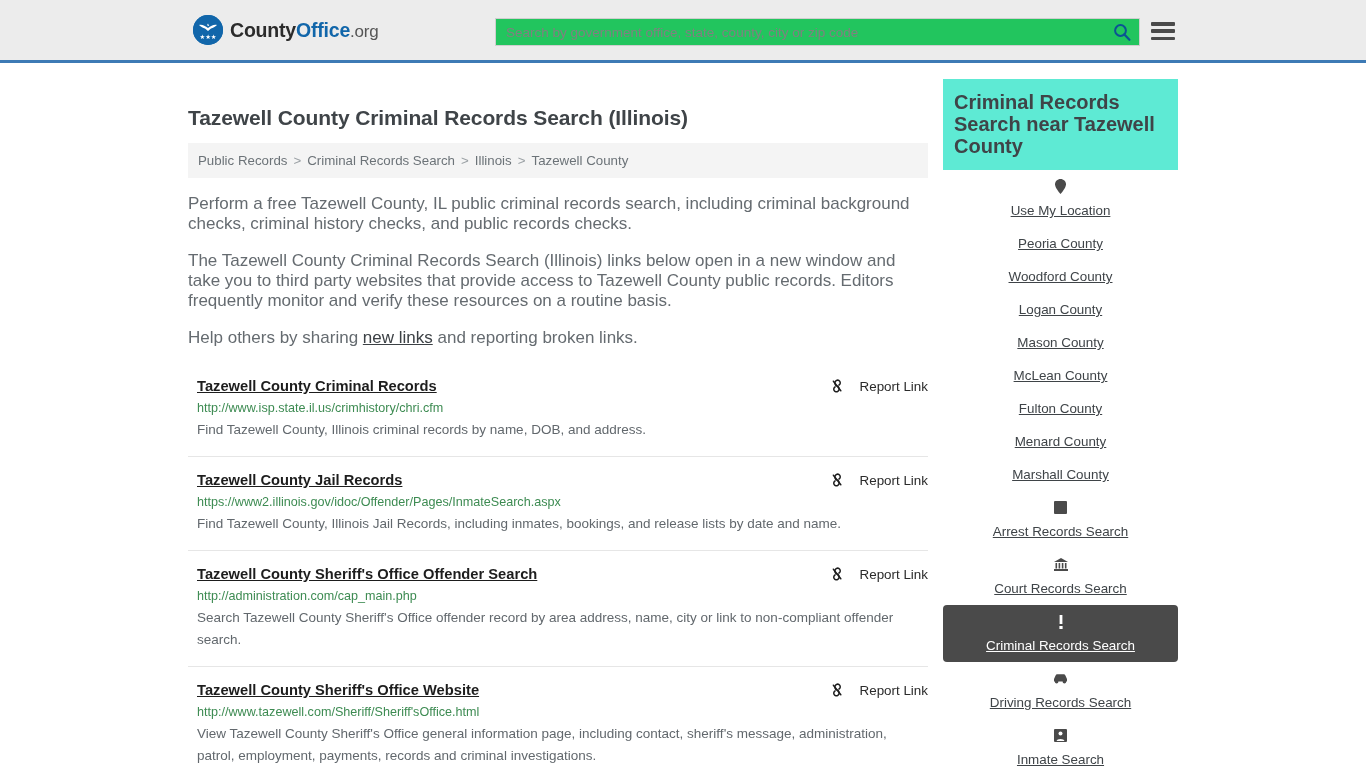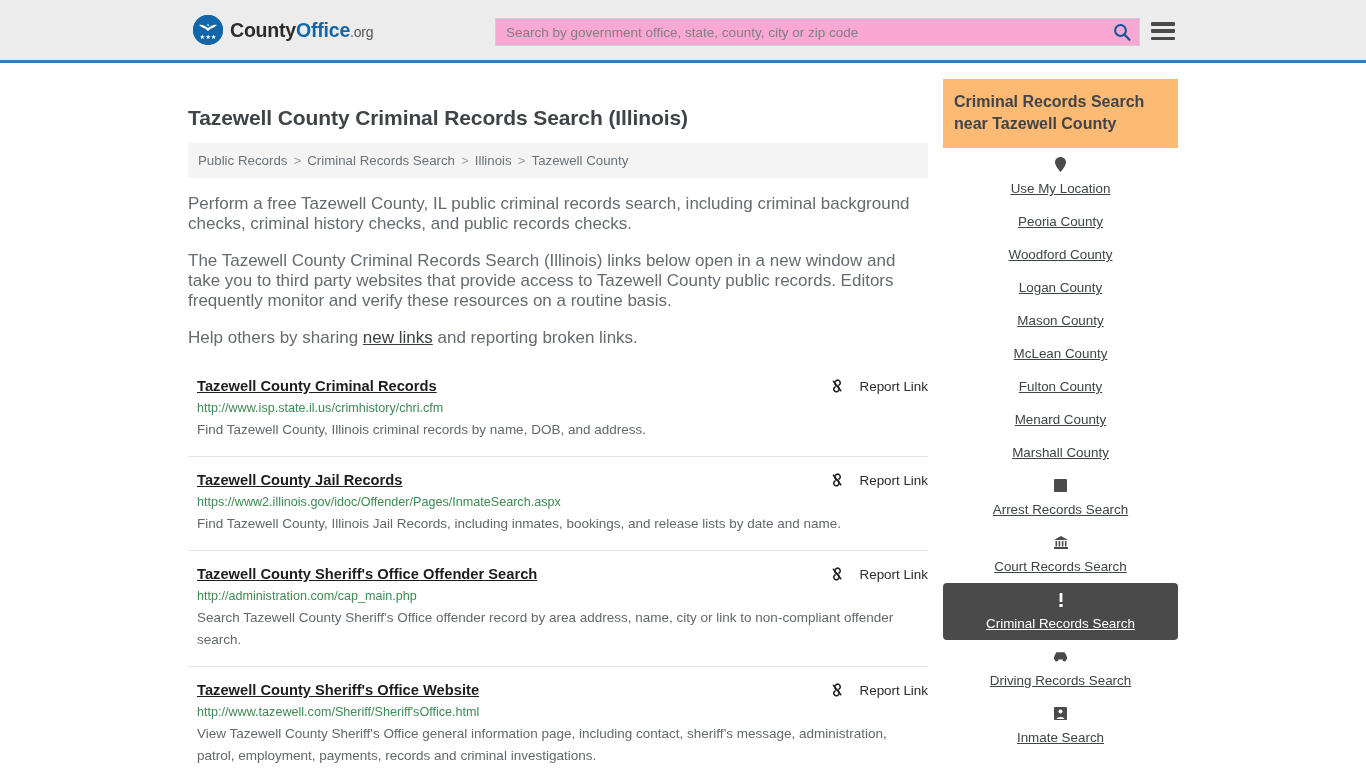--- a/index.html
+++ b/index.html
@@ -35,29 +35,29 @@
   }
   .logo-mark svg { position: absolute; top: 0; left: 0; }
   .logo-text {
     font-size: 19.5px;
     letter-spacing: -0.2px;
     color: #2b2b2b;
     white-space: nowrap;
   }
   .logo-text .b { color: #1166aa; font-weight: bold; }
   .logo-text .a { font-weight: bold; }
-  .logo-text .org { font-size: 14px; color: #555; }
+  .logo-text .org { font-size: 17px; color: #555; }
 
   .search-wrap {
     position: absolute;
     left: 495px;
     top: 18px;
     width: 645px;
     height: 28px;
-    background: #f9a8d4;
+    background: #22c55e;
     border: 1px solid #cfcfcf;
     display: flex;
     align-items: center;
   }
   .search-input {
     flex: 1;
     border: none;
     outline: none;
     height: 100%;
     padding: 0 10px;
@@ -171,23 +171,23 @@
   .link-desc {
     font-size: 13.5px;
     color: #62686d;
     line-height: 22px;
     margin-top: 4px;
     padding-left: 9px;
   }
 
   
   .side-box-head {
-    background: #fdba74;
+    background: #5eead4;
     padding: 12px 11px 13px 11px;
-    font-size: 16px;
+    font-size: 20px;
     font-weight: bold;
     color: #3f4448;
     line-height: 22px;
   }
   .side-list { margin: 0; padding: 0; list-style: none; }
   .side-list li {
     padding: 9px 11px;
     display: flex;
     align-items: center;
     gap: 9px;

